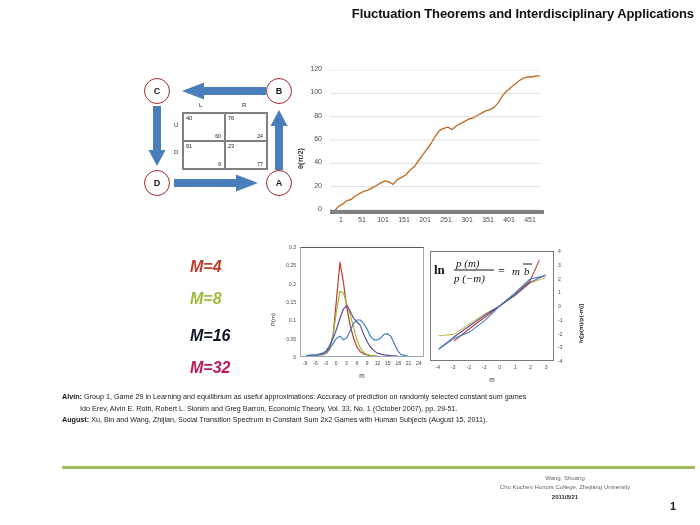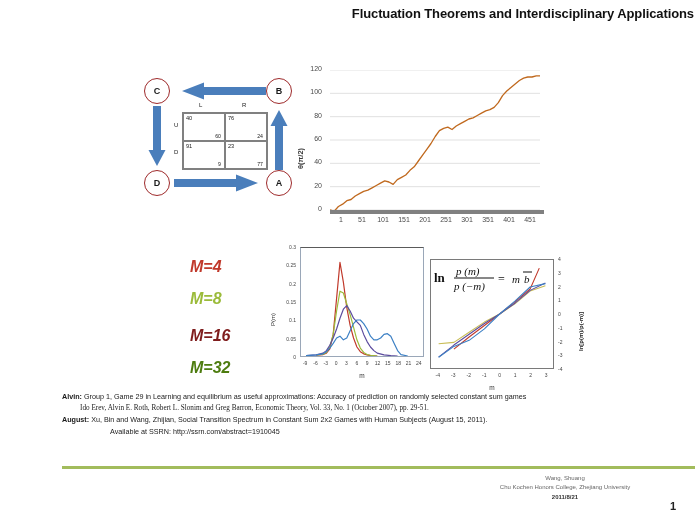--- a/index.html
+++ b/index.html
@@ -75,34 +75,34 @@
   #pm-chart { position:absolute; left:272px; top:244px; width:158px; height:140px; }
   #pm-ylabel { position:absolute; left:-2px; top:82px; transform:rotate(-90deg); transform-origin:left top;
                font-size:6px; color:#333; white-space:nowrap; }
   .pm-ytick { position:absolute; left:6px; font-size:5px; color:#444; width:18px; text-align:right; }
   #pm-plot { position:absolute; left:28px; top:3px; width:124px; height:110px; border:1px solid #9aa7b8;
              border-top-color:#5a5a5a; border-top-width:1.6px; }
   .pm-xtick { position:absolute; top:116px; font-size:5px; color:#444; width:14px; text-align:center; }
   #pm-xlabel { position:absolute; left:28px; top:128px; width:124px; text-align:center; font-size:6.5px; color:#333; }
 
   
-  #ft-chart { position:absolute; left:428px; top:256px; width:170px; height:140px; }
+  #ft-chart { position:absolute; left:428px; top:248px; width:170px; height:140px; }
   #ft-plot { position:absolute; left:2px; top:3px; width:124px; height:110px; border:1px solid #7a7a7a; background:#fff; }
   #ft-formula { position:absolute; left:6px; top:6px; font-size:9px; color:#111; }
   .ft-ytick { position:absolute; left:130px; font-size:5px; color:#444; width:12px; text-align:left; }
   #ft-ylabel { position:absolute; left:150px; top:95px; transform:rotate(-90deg); transform-origin:left top;
                font-size:6px; font-weight:bold; color:#222; white-space:nowrap; }
   .ft-xtick { position:absolute; top:116px; font-size:5px; color:#444; width:12px; text-align:center; }
   #ft-xlabel { position:absolute; left:2px; top:128px; width:124px; text-align:center; font-size:6.5px; color:#333; }
 
   
   #references { position:absolute; left:62px; top:391px; width:630px; font-size:7.2px; color:#1a1a1a; line-height:1.62; }
   .ref-line { white-space:nowrap; }
   .ref-key { font-weight:bold; }
-  .ref-indent1 { padding-left:18px;font-family:Liberation Serif, serif; }
+  .ref-indent1 { padding-left:18px; }
   .ref-indent2 { padding-left:48px; }
 
   
   #footer-rule { position:absolute; left:62px; top:466px; width:633px; height:3px; background:#a2bc5c; }
   #footer-text { position:absolute; left:440px; top:474px; width:250px; text-align:center;
                  font-size:6px; color:#666; line-height:1.55; }
   #footer-date { font-weight:bold; color:#333; }
   #page-number { position:absolute; left:670px; top:500px; font-size:11px; font-weight:bold; color:#222; }
 </style>
 </head>
@@ -199,22 +199,22 @@
       <div class="rc-xtick" style="left: 155px;">301</div>
       <div class="rc-xtick" style="left: 176px;">351</div>
       <div class="rc-xtick" style="left: 197px;">401</div>
       <div class="rc-xtick" style="left: 218px;">451</div>
     </div>
 </div>
 
 <div id="m-legend">
     <div class="m-item" style="color: rgb(192, 57, 43);">M=4</div>
     <div class="m-item" style="color: rgb(155, 187, 58);">M=8</div>
-    <div class="m-item" style="color: #7f1d1d; margin-top: 19px;">M=16</div>
-    <div class="m-item" style="color: #4d7c0f;">M=32</div>
+    <div class="m-item" style="color: #0f172a; margin-top: 19px;">M=16</div>
+    <div class="m-item" style="color: #be185d;">M=32</div>
   </div>
 
 <div id="pm-chart">
   <div id="pm-ylabel">P(m)</div>
   <div id="pm-yticks">
       <div class="pm-ytick" style="top: 0px;">0.3</div>
       <div class="pm-ytick" style="top: 18.3333px;">0.25</div>
       <div class="pm-ytick" style="top: 36.6667px;">0.2</div>
       <div class="pm-ytick" style="top: 55px;">0.15</div>
       <div class="pm-ytick" style="top: 73.3333px;">0.1</div>
@@ -291,21 +291,20 @@
 <div id="references">
   <div class="ref-line">
     <span class="ref-key">Alvin:</span>
     <span>Group 1, Game 29 in Learning and equilibrium as useful approximations: Accuracy of prediction on randomly selected constant sum games</span>
   </div>
   <div class="ref-line ref-indent1">Ido Erev, Alvin E. Roth, Robert L. Slonim and Greg Barron, Economic Theory, Vol. 33, No. 1 (October 2007), pp. 29-51.</div>
   <div class="ref-line">
     <span class="ref-key">August:</span>
     <span>Xu, Bin and Wang, Zhijian, Social Transition Spectrum in Constant Sum 2x2 Games with Human Subjects (August 15, 2011).</span>
   </div>
-  <div class="ref-line ref-indent2">Available at SSRN: http://ssrn.com/abstract=1910045</div>
 </div>
 
 <div id="footer-rule"></div>
 <div id="footer-text">
   <div>Wang, Shuang</div>
   <div>Chu Kochen Honors College, Zhejiang University</div>
   <div id="footer-date">2011/8/21</div>
 </div>
 <div id="page-number">1</div>
 

